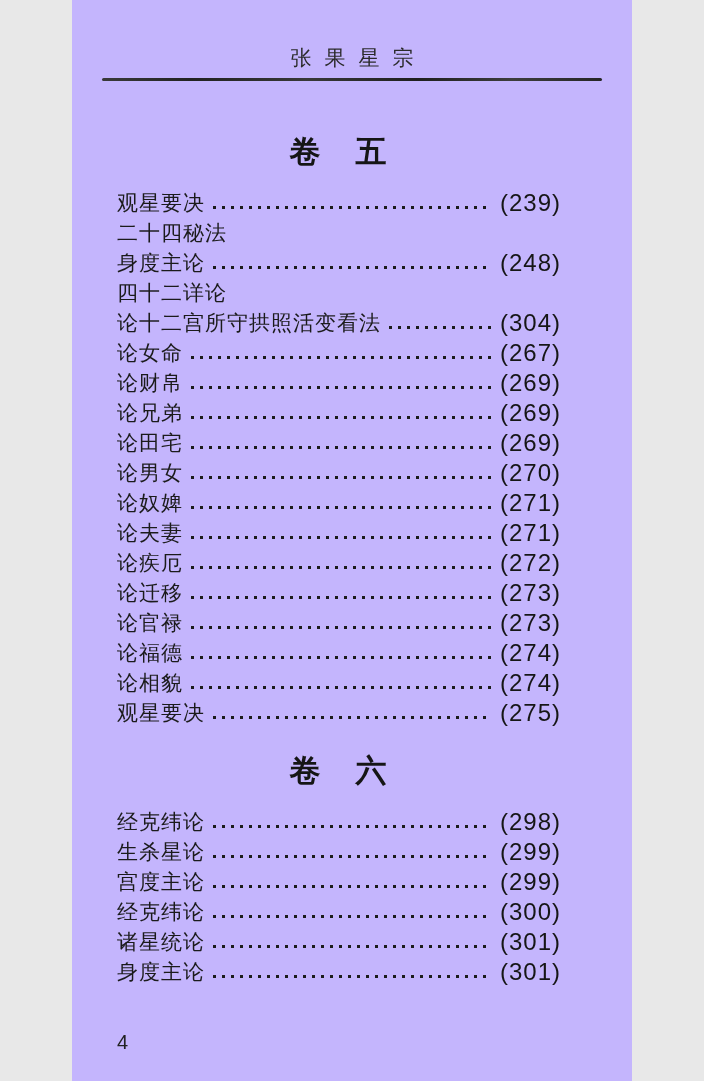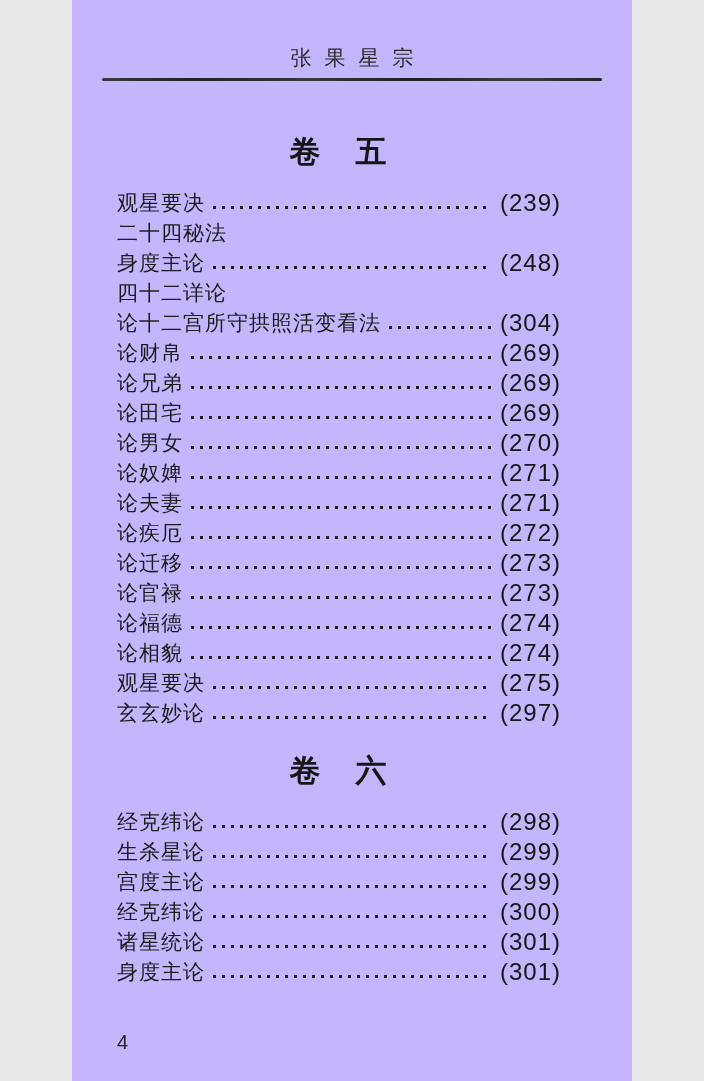--- a/index.html
+++ b/index.html
@@ -142,20 +142,25 @@
     <span class="entry-title">四十二详论</span>
 
   </li>
 
   <li class="entry">
     <span class="entry-title">论十二宫所守拱照活变看法</span>
     <span class="leader"></span>
     <span class="entry-page">(304)</span>
   </li>
 
+  <li class="entry">
+    <span class="entry-title">论女命</span>
+    <span class="leader"></span>
+    <span class="entry-page">(267)</span>
+  </li>
 
   <li class="entry">
     <span class="entry-title">论财帛</span>
     <span class="leader"></span>
     <span class="entry-page">(269)</span>
   </li>
 
   <li class="entry">
     <span class="entry-title">论兄弟</span>
     <span class="leader"></span>
@@ -215,25 +220,20 @@
     <span class="leader"></span>
     <span class="entry-page">(274)</span>
   </li>
 
   <li class="entry">
     <span class="entry-title">观星要决</span>
     <span class="leader"></span>
     <span class="entry-page">(275)</span>
   </li>
 
-  <li class="entry">
-    <span class="entry-title">玄玄妙论</span>
-    <span class="leader"></span>
-    <span class="entry-page">(297)</span>
-  </li>
 </ul>
   </section>
 
   <section class="toc-section later">
     <h2 class="section-heading">卷　六</h2>
     <ul class="entries">
   <li class="entry">
     <span class="entry-title">经克纬论</span>
     <span class="leader"></span>
     <span class="entry-page">(298)</span>

